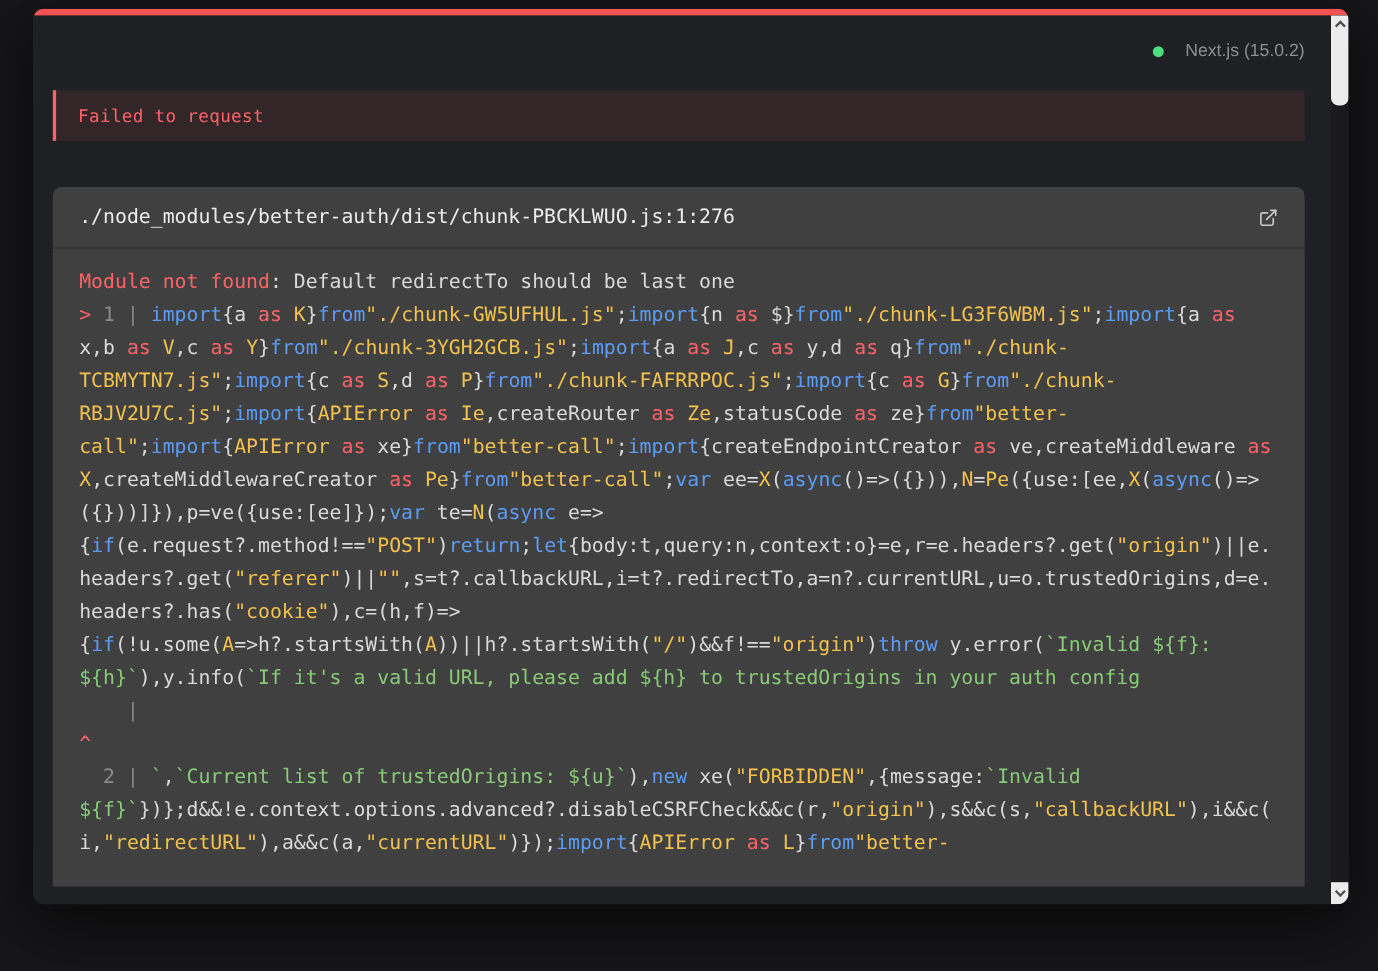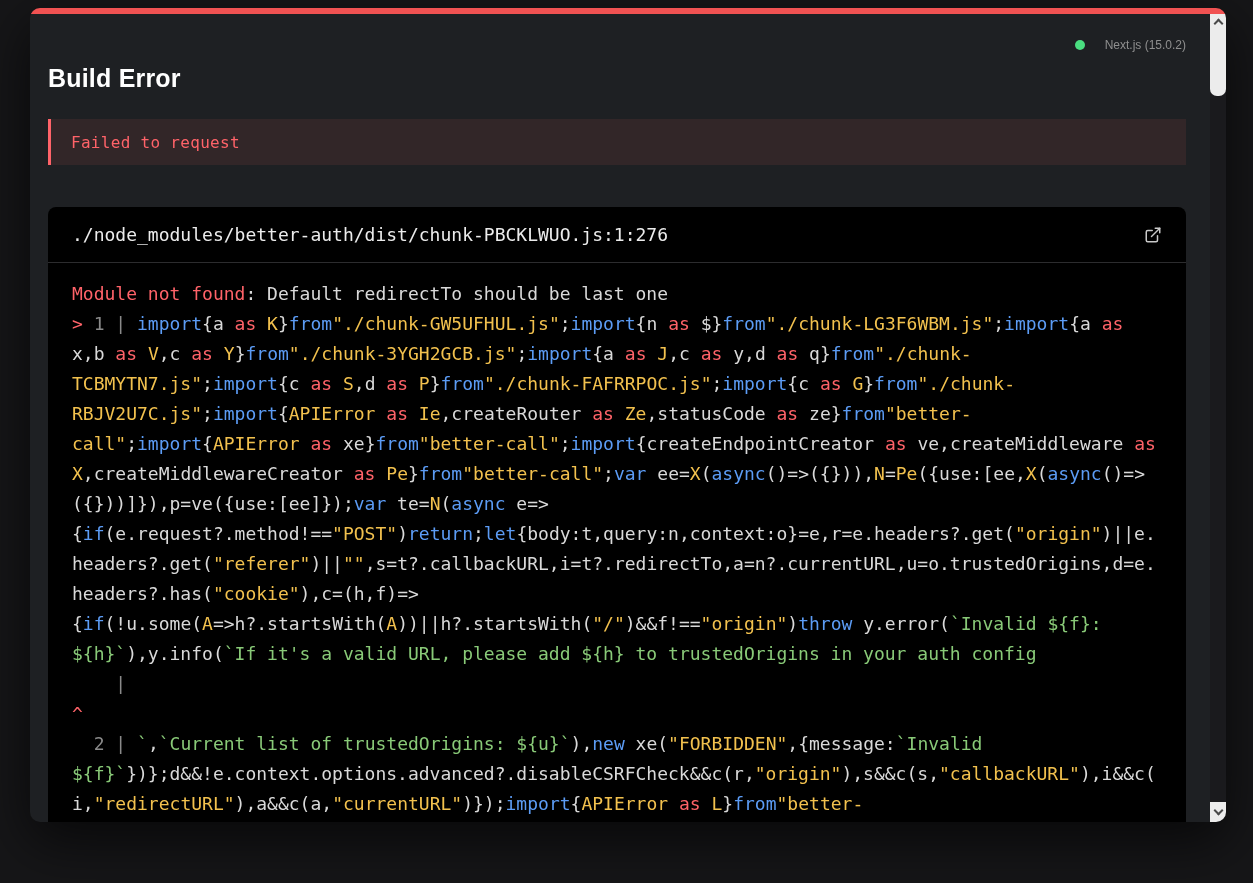--- a/index.html
+++ b/index.html
@@ -17,32 +17,32 @@
     background:#1e2023;border-radius:10px;overflow:hidden;
     box-shadow:0 18px 55px rgba(0,0,0,.65);
   }
   .accent{height:6px;background:var(--c-accent)}
   .inner{
     position:absolute;top:6px;right:16px;bottom:0;left:0;
     overflow:hidden;padding:0 24px 0 18px;
   }
   .version-row{
     display:flex;justify-content:flex-end;align-items:center;gap:20px;
-    margin-top:24px;color:#8f8f8f;font-size:12px;
+    margin-top:24px;color:#8f8f8f;font-size:16px;
   }
   .dot{width:10px;height:10px;border-radius:50%;background:var(--c-dot)}
   .title{margin:12px 0 0 0;font-size:25px;font-weight:700;color:#ffffff;letter-spacing:.2px}
   .banner{
     margin-top:26px;height:46px;display:flex;align-items:center;
     background:rgba(255,99,105,.09);border-left:3px solid var(--c-red);
     padding-left:20px;
     font-family:"DejaVu Sans Mono",monospace;font-size:16px;letter-spacing:.3px;
     color:var(--c-red);
   }
-  .code-frame{margin-top:42px;background:#000000;border-radius:8px 8px 0 0}
+  .code-frame{margin-top:42px;background:#404040;border-radius:8px 8px 0 0}
   .frame-header{
     height:56px;display:flex;align-items:center;justify-content:space-between;
     padding:0 24px;border-bottom:1px solid #2c2c2e;
   }
   .file-path{
     font-family:"DejaVu Sans Mono",monospace;font-size:18px;color:#ececec;cursor:pointer;
   }
   .open-btn{display:flex;align-items:center;cursor:pointer;color:#c9c9c9}
   .code-body{
     padding:16px 24px 24px;
@@ -71,21 +71,20 @@
 
 <div class="dialog">
   <div class="accent"></div>
 
   <div class="inner">
     <div class="version-row">
       <span class="dot"></span>
       <span>Next.js (15.0.2)</span>
     </div>
 
-    <h1 class="title">Build Error</h1>
 
     <div class="banner">
       <span>Failed to request</span>
     </div>
 
     <div class="code-frame">
       <div class="frame-header">
         <span class="file-path">./node_modules/better-auth/dist/chunk-PBCKLWUO.js:1:276</span>
         <span class="open-btn">
           <svg width="18" height="18" viewBox="0 0 24 24" fill="none" stroke="currentColor" stroke-width="2" stroke-linecap="round" stroke-linejoin="round">

